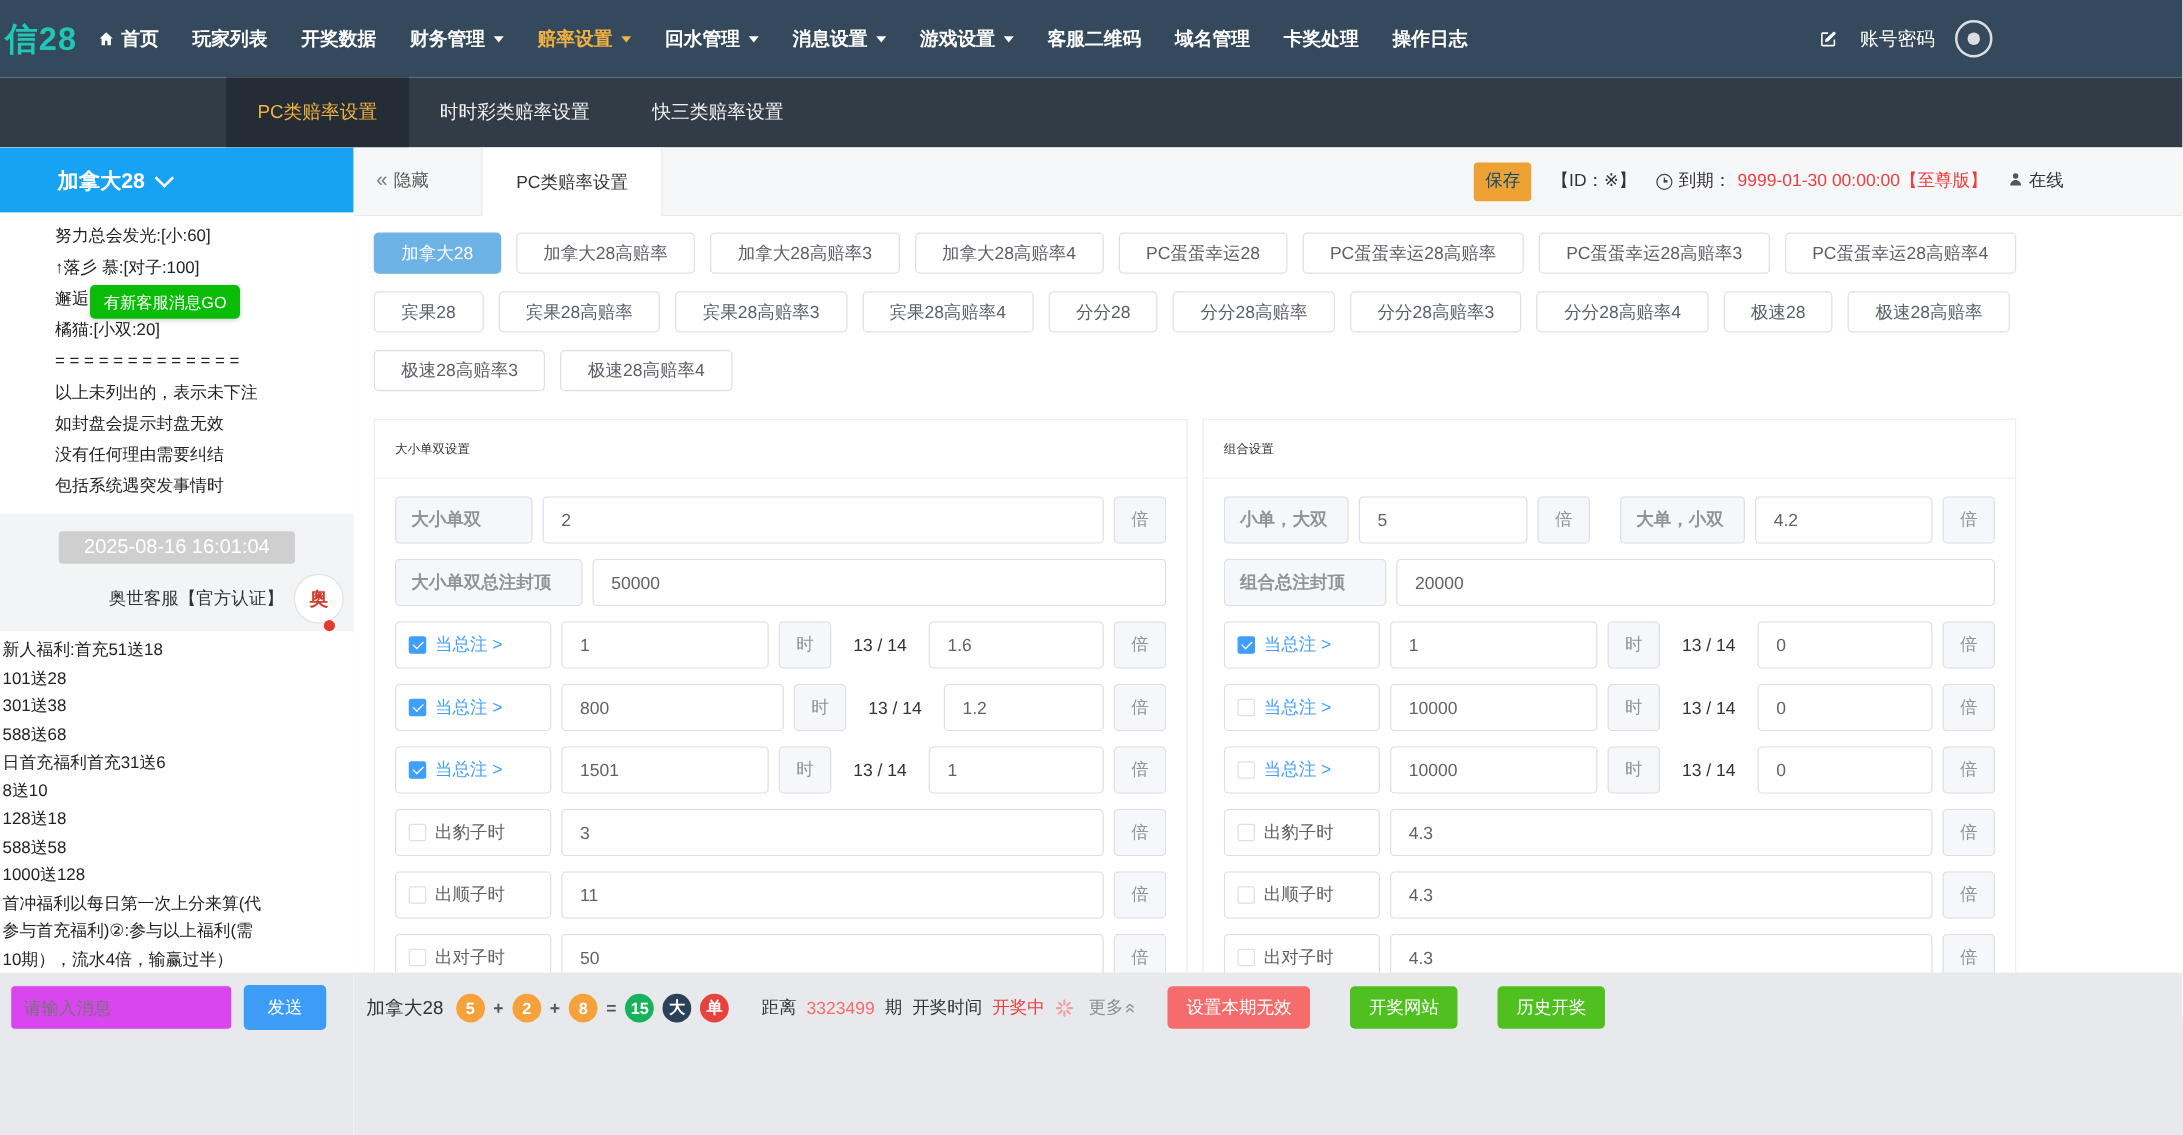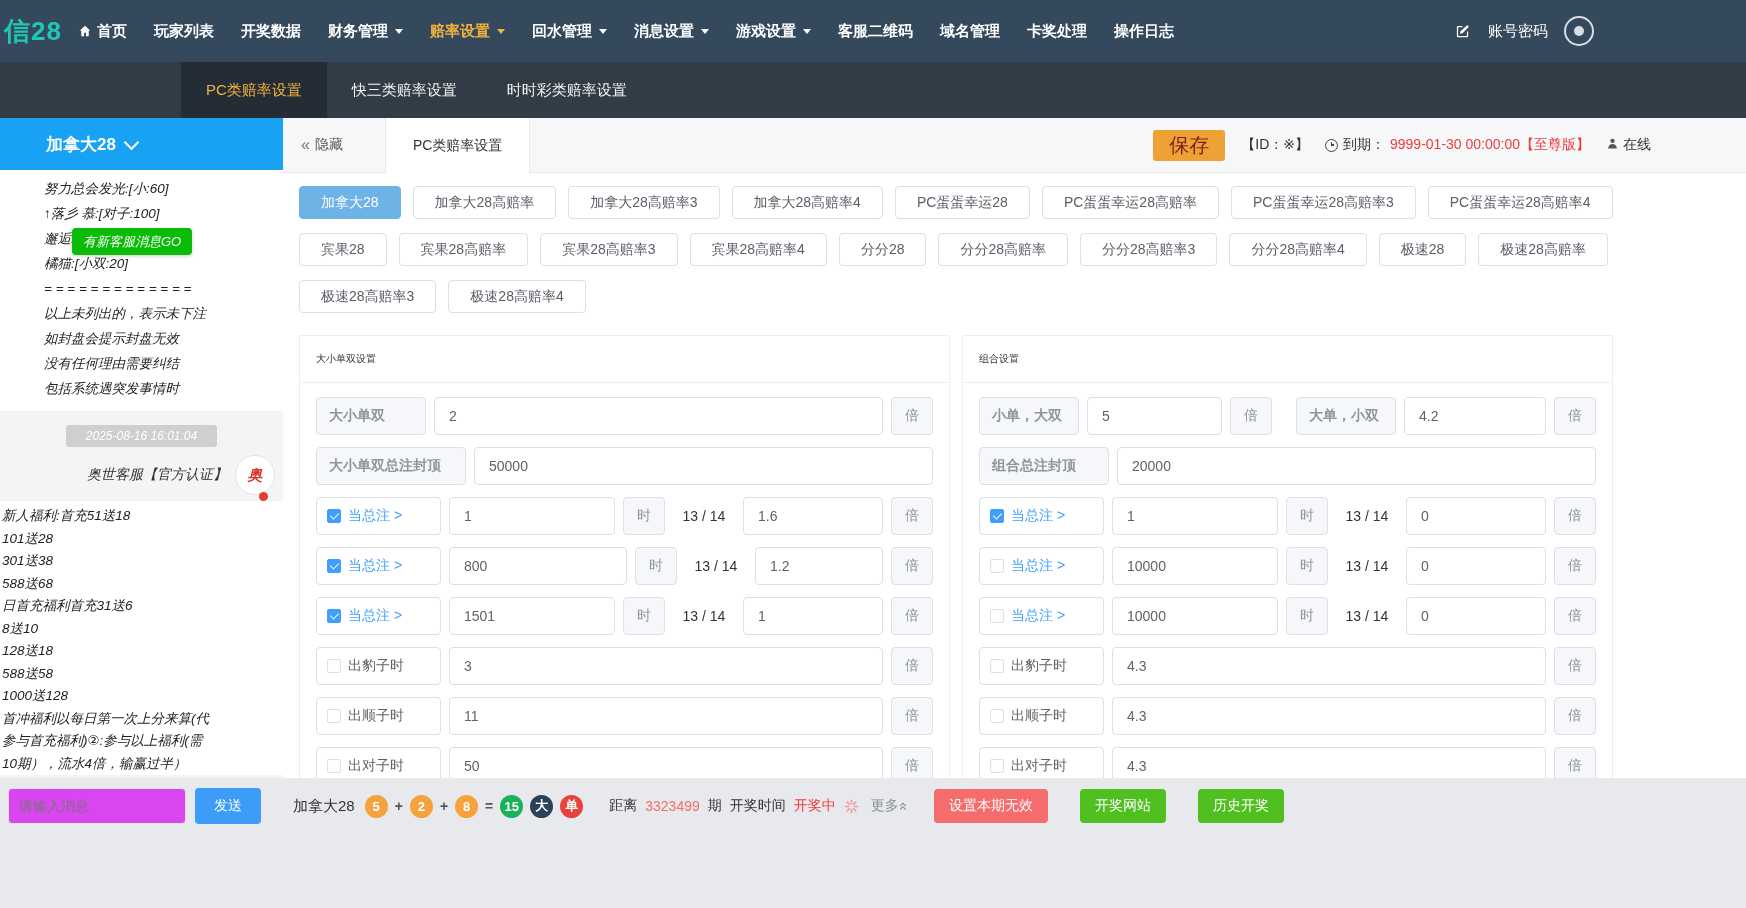--- a/index.html
+++ b/index.html
@@ -18,42 +18,42 @@
   .nav-avatar{width:30px;height:30px;border-radius:50%;border:2px solid #d9dee3;box-sizing:border-box;position:relative;}
   .nav-avatar::after{content:'';position:absolute;left:8px;top:8px;width:10px;height:10px;border-radius:50%;background:#d9dee3;}
   
   .subnav{height:56px;background:var(--subnav-bg);display:flex;padding-left:181px;color:#f2f2f2;font-size:15px;}
   .stab{padding:0 25px;line-height:56px;cursor:pointer;white-space:nowrap;}
   .stab.active{background:var(--subnav-active-bg);color:var(--accent-yellow);}
   
   .sidebar{position:absolute;left:0;top:118px;width:283px;bottom:0;background:#f3f4f6;display:flex;flex-direction:column;overflow:hidden;}
   .sb-header{height:52px;flex:none;background:var(--sidebar-header);color:#fff;font-size:17px;font-weight:bold;display:flex;align-items:center;padding-left:46px;}
   .chev{width:9px;height:9px;border-right:2px solid #fff;border-bottom:2px solid #fff;transform:rotate(45deg);display:inline-block;margin-left:10px;margin-top:-4px;}
-  .sb-chat{flex:1;position:relative;overflow:hidden;font-style:italic;}
+  .sb-chat{flex:1;position:relative;overflow:hidden;}
   .notice{background:#fff;padding:6px 8px 10px 44px;font-size:13.5px;color:#222;}
   .notice .cline{line-height:25px;white-space:nowrap;}
   .msg .cline{line-height:22.5px;white-space:nowrap;}
   .newmsg{position:absolute;left:72px;top:58px;background:var(--wechat-green);color:#fff;font-size:13px;line-height:1;padding:7px 11px;border-radius:4px;z-index:3;cursor:pointer;box-shadow:0 1px 4px rgba(0,0,0,.2);}
   .ts-wrap{text-align:center;margin-top:14px;}
-  .ts{display:inline-block;background:#cfcfcf;color:#fff;font-size:12px;padding:4px 20px;border-radius:3px;}
+  .ts{display:inline-block;background:#cfcfcf;color:#fff;font-size:16px;padding:4px 20px;border-radius:3px;}
   .svc-row{display:flex;justify-content:flex-end;align-items:center;gap:8px;padding:8px 8px 6px 0;font-size:14px;color:#333;}
   .avatar{width:40px;height:40px;border-radius:50%;background:#fff;border:1px solid #e3e3e3;box-sizing:border-box;position:relative;flex:none;display:flex;align-items:center;justify-content:center;color:#d33a2f;font-weight:bold;font-size:15px;}
   .avatar::after{content:'';position:absolute;right:6px;bottom:-7px;width:9px;height:9px;background:#e23b30;border-radius:50%;}
   .msg{background:#fff;padding:4px 8px 0 2px;font-size:13.5px;color:#222;}
   .sb-input{flex:none;height:130px;background:#e7e9ec;padding:10px 8px 0 8px;box-sizing:border-box;display:flex;gap:9px;align-items:flex-start;}
   .sb-input input{width:178px;height:36px;border:1px solid #e0e0e0;border-radius:4px;background:#d946ef;padding:0 10px;font-size:14px;color:#333;font-family:inherit;outline:none;box-sizing:border-box;}
   .send{width:66px;height:36px;background:#3d9cf5;color:#fff;border:none;border-radius:4px;font-size:14px;cursor:pointer;font-family:inherit;}
   
   .main{position:absolute;left:283px;top:118px;right:0;bottom:0;background:#fff;overflow:hidden;}
   .m-header{height:55px;background:#f6f7f9;border-bottom:1px solid #e9e9e9;display:flex;align-items:center;padding-right:95px;box-sizing:border-box;}
   .hide-btn{margin-left:18px;font-size:14px;color:#555;display:flex;align-items:center;gap:5px;cursor:pointer;}
   .laquo{font-size:16px;color:#777;}
   .m-tab{height:55px;line-height:55px;background:#fff;border-left:1px solid #e9e9e9;border-right:1px solid #e9e9e9;padding:0 27px;margin-left:42px;font-size:14px;color:#333;}
   .m-right{margin-left:auto;display:flex;align-items:center;gap:16px;font-size:14px;color:#333;white-space:nowrap;}
-  .save{width:72px;height:31px;background:var(--save-orange);color:#7f1d1d;border:none;border-radius:3px;font-size:20px;cursor:pointer;font-family:inherit;}
+  .save{width:46px;height:31px;background:var(--save-orange);color:#0c4a6e;border:none;border-radius:3px;font-size:14px;cursor:pointer;font-family:inherit;}
   .expire{display:flex;align-items:center;gap:5px;}
   .expire .red{color:var(--expire-red);}
   .clock{width:13px;height:13px;border:1.5px solid #444;border-radius:50%;position:relative;display:inline-block;box-sizing:border-box;}
   .clock::before{content:'';position:absolute;left:4.5px;top:2px;width:1.5px;height:4px;background:#444;}
   .clock::after{content:'';position:absolute;left:4.5px;top:4.8px;width:3.5px;height:1.5px;background:#444;}
   .online{display:flex;align-items:center;gap:4px;}
   .gtabs{padding:13px 16px 0;background:#fff;}
   .gtrow{display:flex;gap:12px;margin-bottom:14px;}
   .gtab{height:33px;padding:0 21px;border:1px solid #dcdfe6;border-radius:4px;background:#fff;color:#5a5e66;font-size:14px;display:flex;align-items:center;cursor:pointer;font-family:inherit;white-space:nowrap;}
   .gtab.active{background:var(--tab-active-blue);border-color:var(--tab-active-blue);color:#fff;}
@@ -160,22 +160,22 @@
         </svg>
       </span>
       <span>账号密码</span>
     </span>
     <span class="nav-avatar"></span>
   </div>
 </header>
 
 <nav class="subnav" id="subnavTabs">
     <span class="stab active">PC类赔率设置</span>
+    <span class="stab">时时彩类赔率设置</span>
     <span class="stab">快三类赔率设置</span>
-    <span class="stab">时时彩类赔率设置</span>
   </nav>
 
 <aside class="sidebar">
   <div class="sb-header">
     <span>加拿大28</span>
     <i class="chev"></i>
   </div>
   <div class="sb-chat">
     <div class="notice" id="noticeLines">
         <div class="cline">努力总会发光:[小:60]</div>

